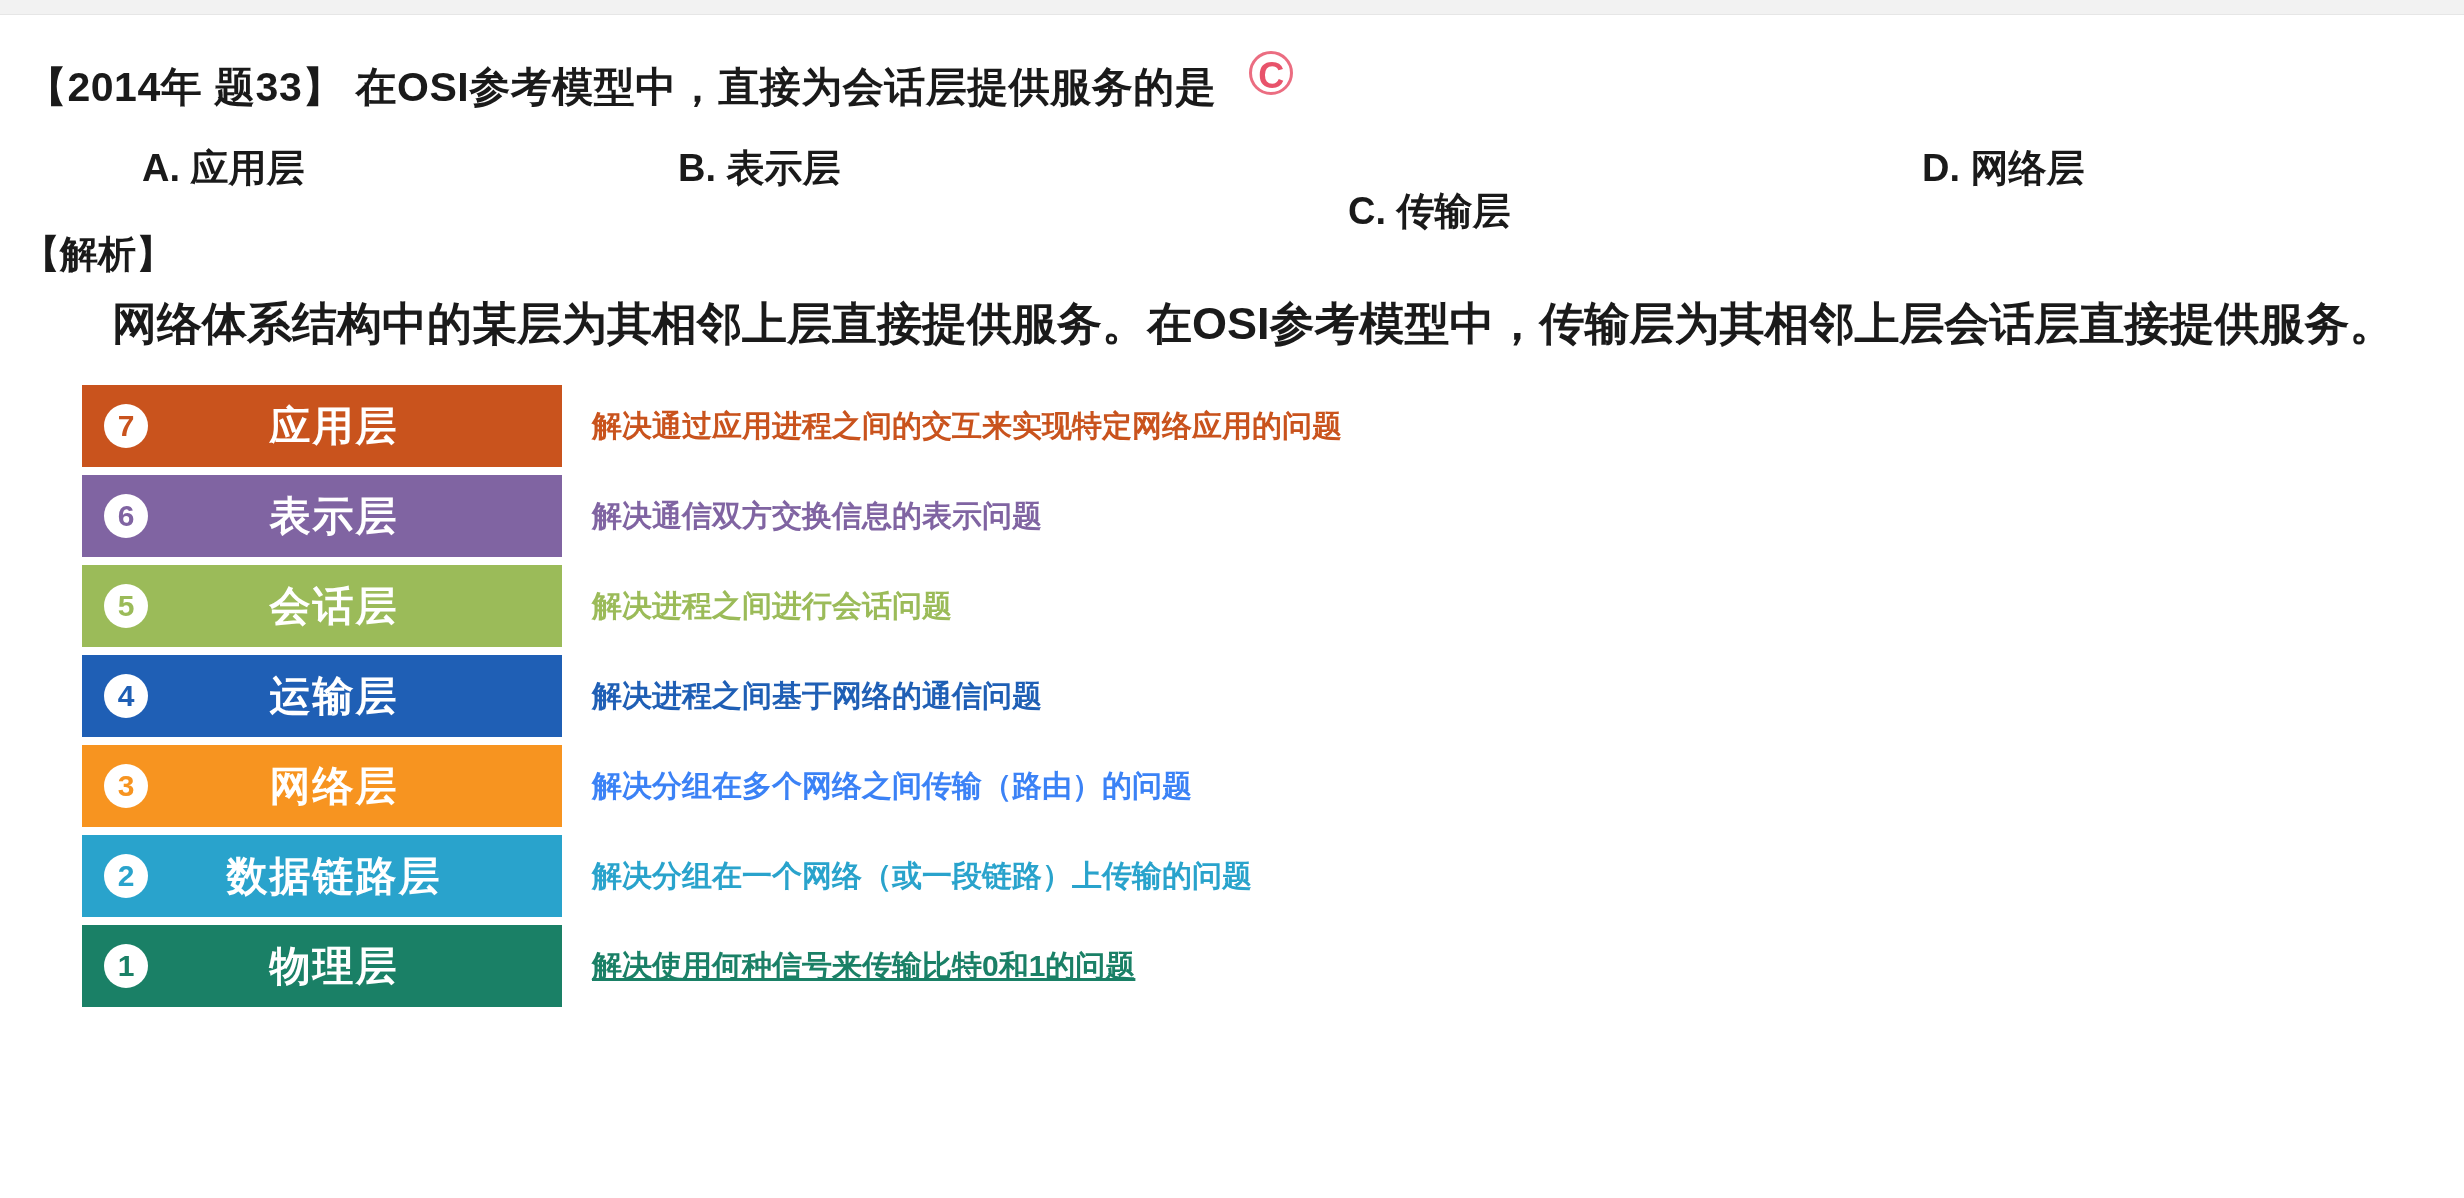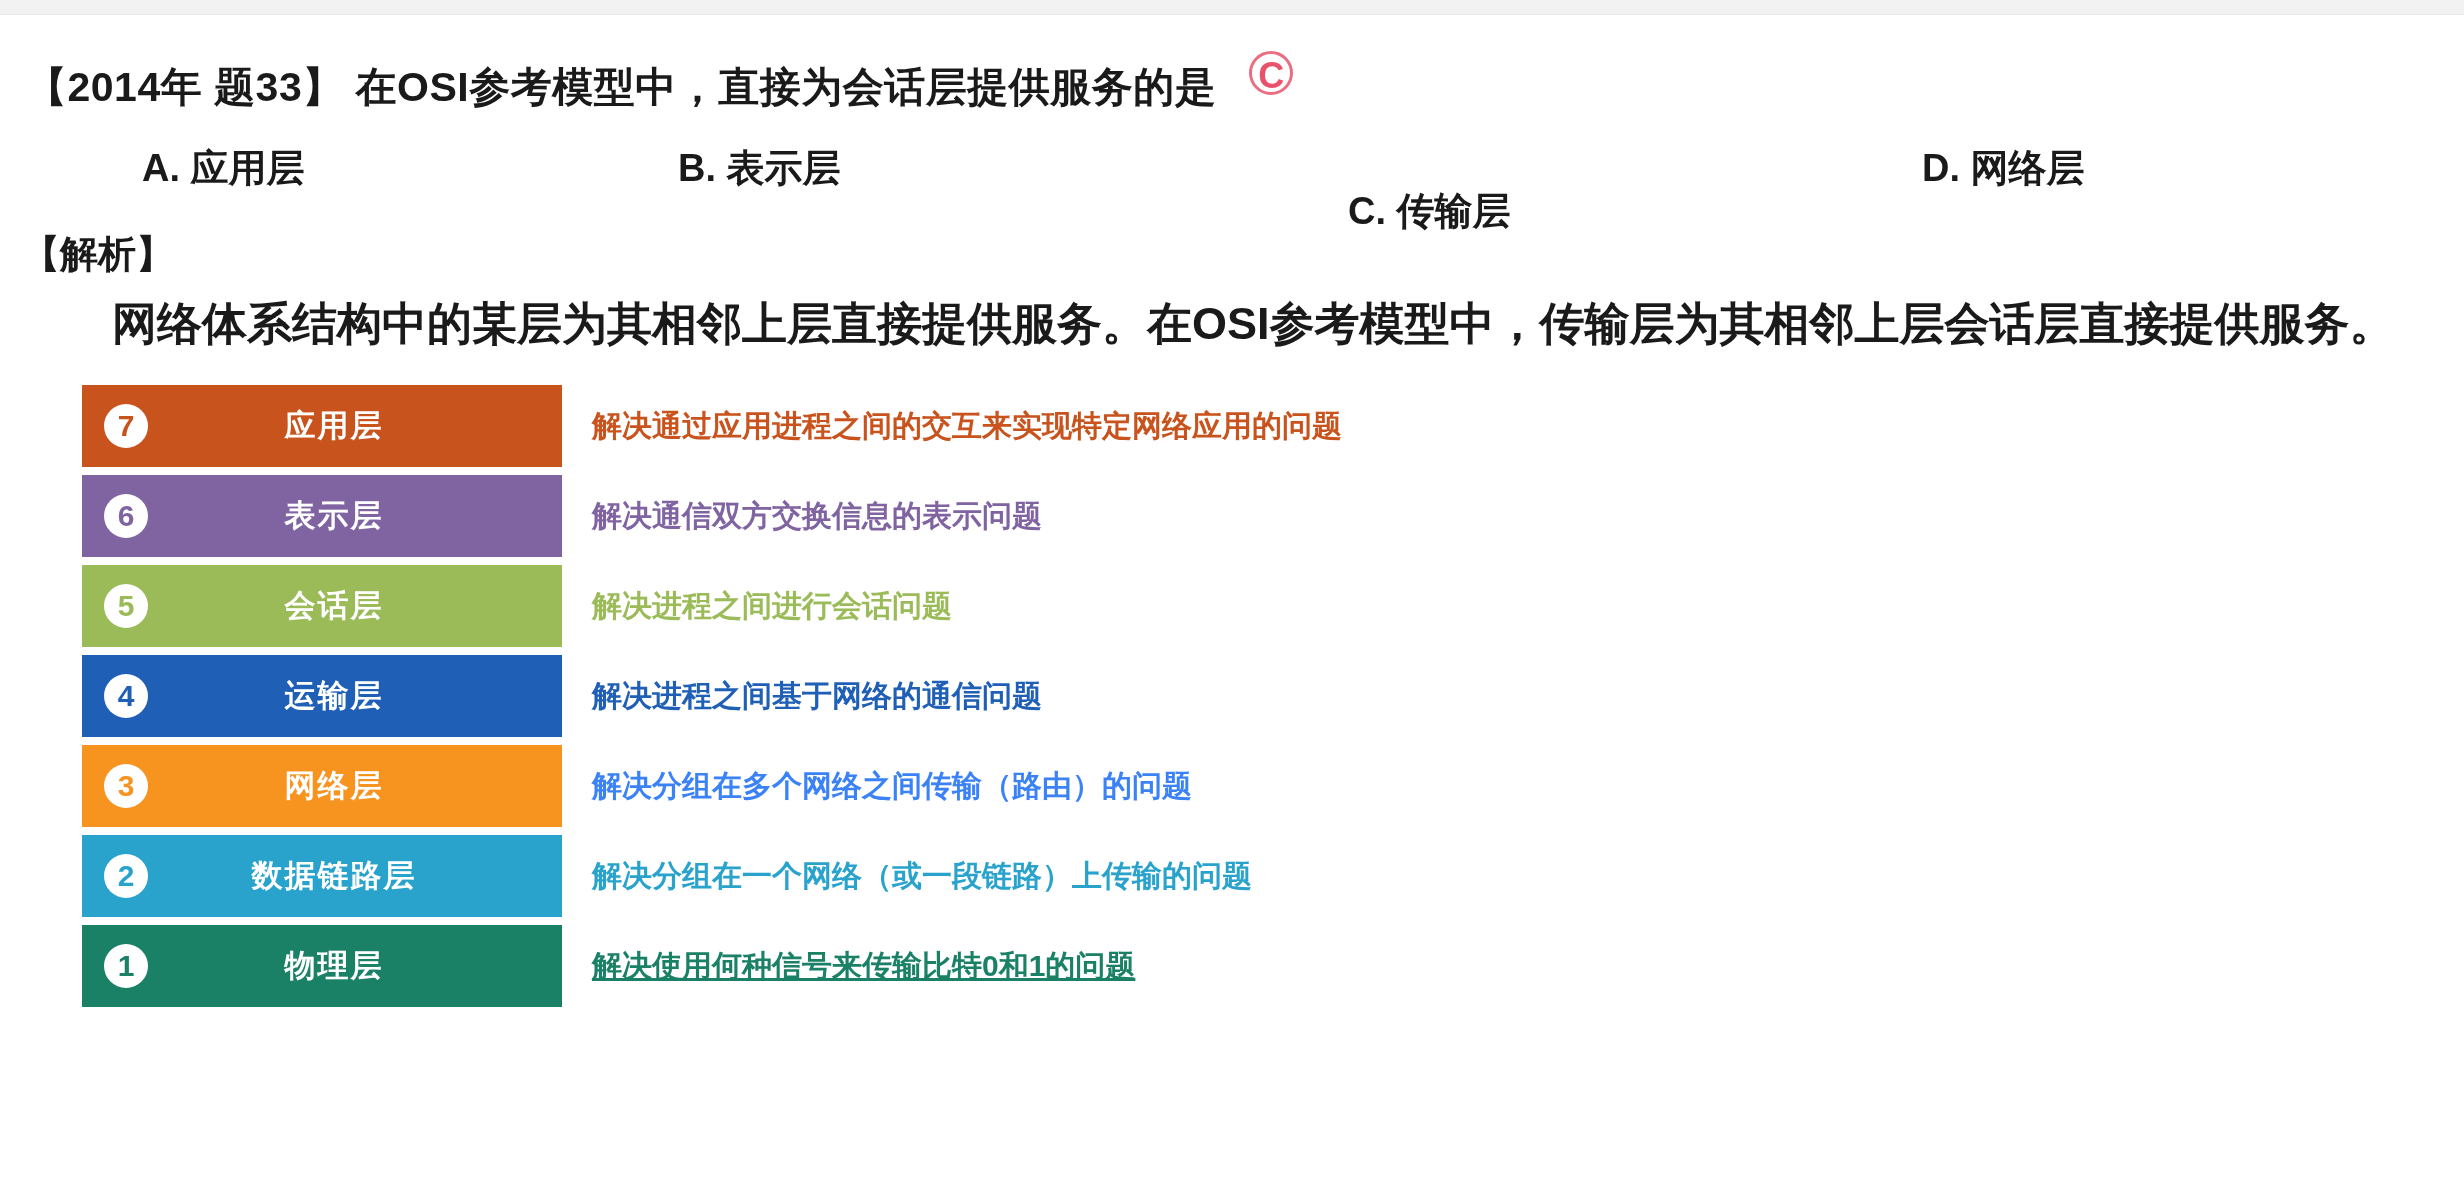--- a/index.html
+++ b/index.html
@@ -126,21 +126,21 @@
     background: #ffffff;
     display: flex;
     align-items: center;
     justify-content: center;
     font-size: 30px;
     font-weight: bold;
   }
   .osi-name {
     flex: 1;
     text-align: center;
-    font-size: 31px;
+    font-size: 41px;
     font-weight: bold;
     letter-spacing: 2px;
     padding-right: 42px;
   }
   .osi-desc {
     margin-left: 30px;
     font-size: 30px;
     font-weight: bold;
     white-space: nowrap;
   }

